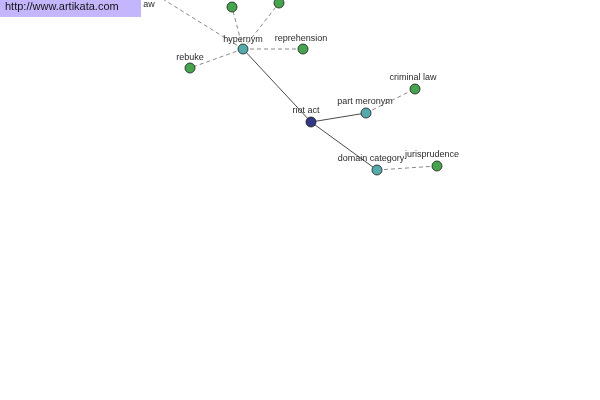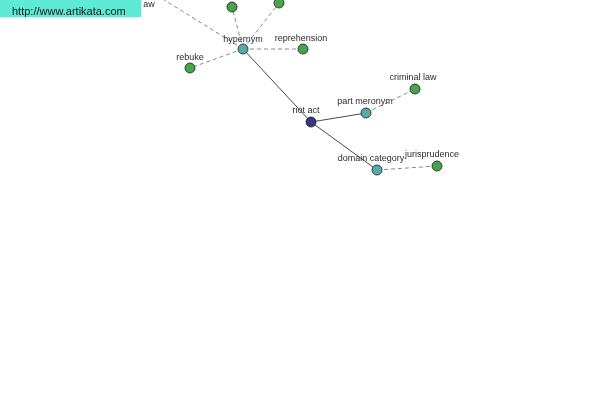--- a/index.html
+++ b/index.html
@@ -14,24 +14,24 @@
     height: 400px;
     background: #ffffff;
     overflow: hidden;
   }
   #address-bar {
     position: absolute;
     left: 0;
     top: 0;
     width: 141px;
     height: 17px;
-    background: #5eead4;
+    background: #c4b5fd;
     display: flex;
-    align-items: flex-end;
-    padding-left: 12px;
+    align-items: flex-start;
+    padding-left: 5px;
     box-sizing: border-box;
   }
   #address-bar span {
     font-size: 11px;
     color: #141414;
     white-space: nowrap;
   }
   svg#graph {
     position: absolute;
     left: 0;

